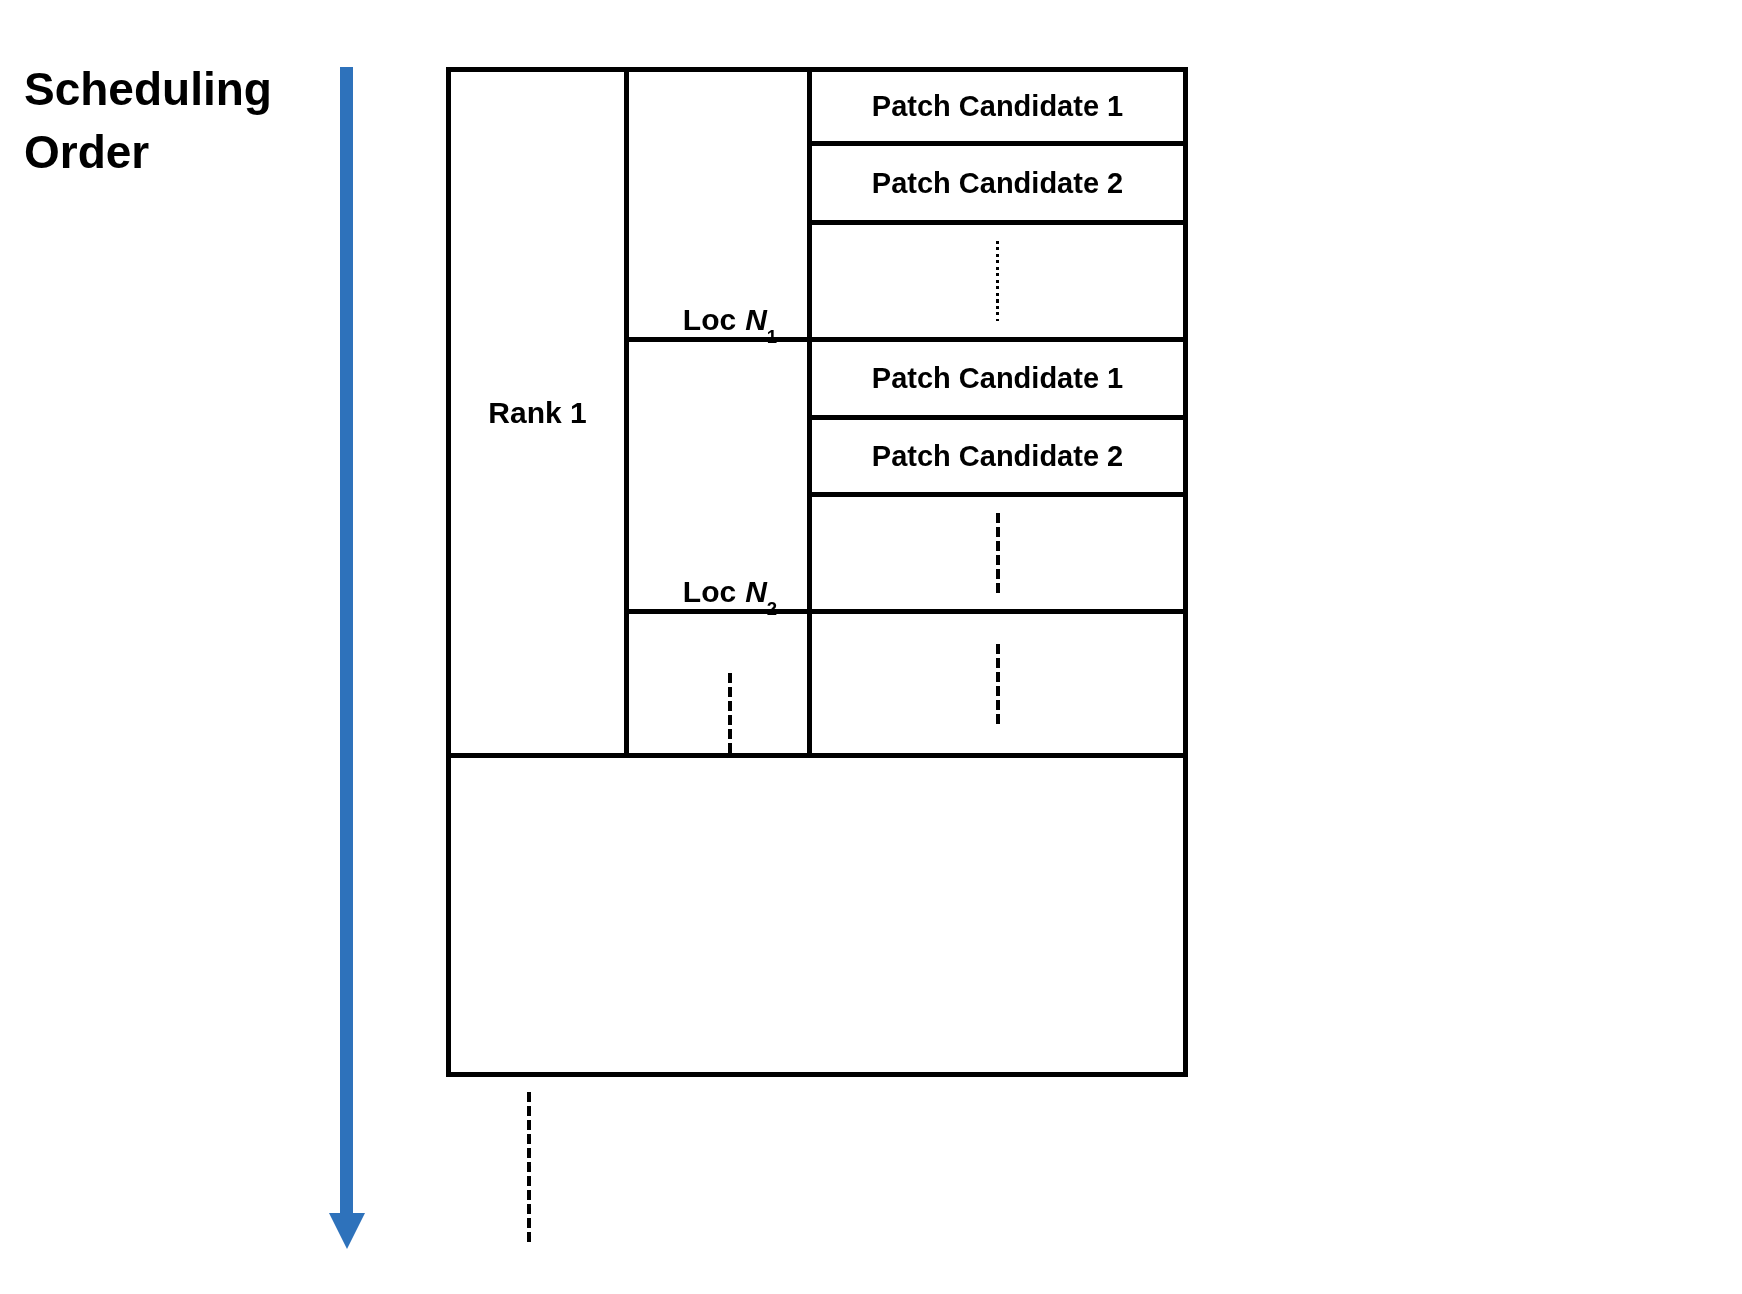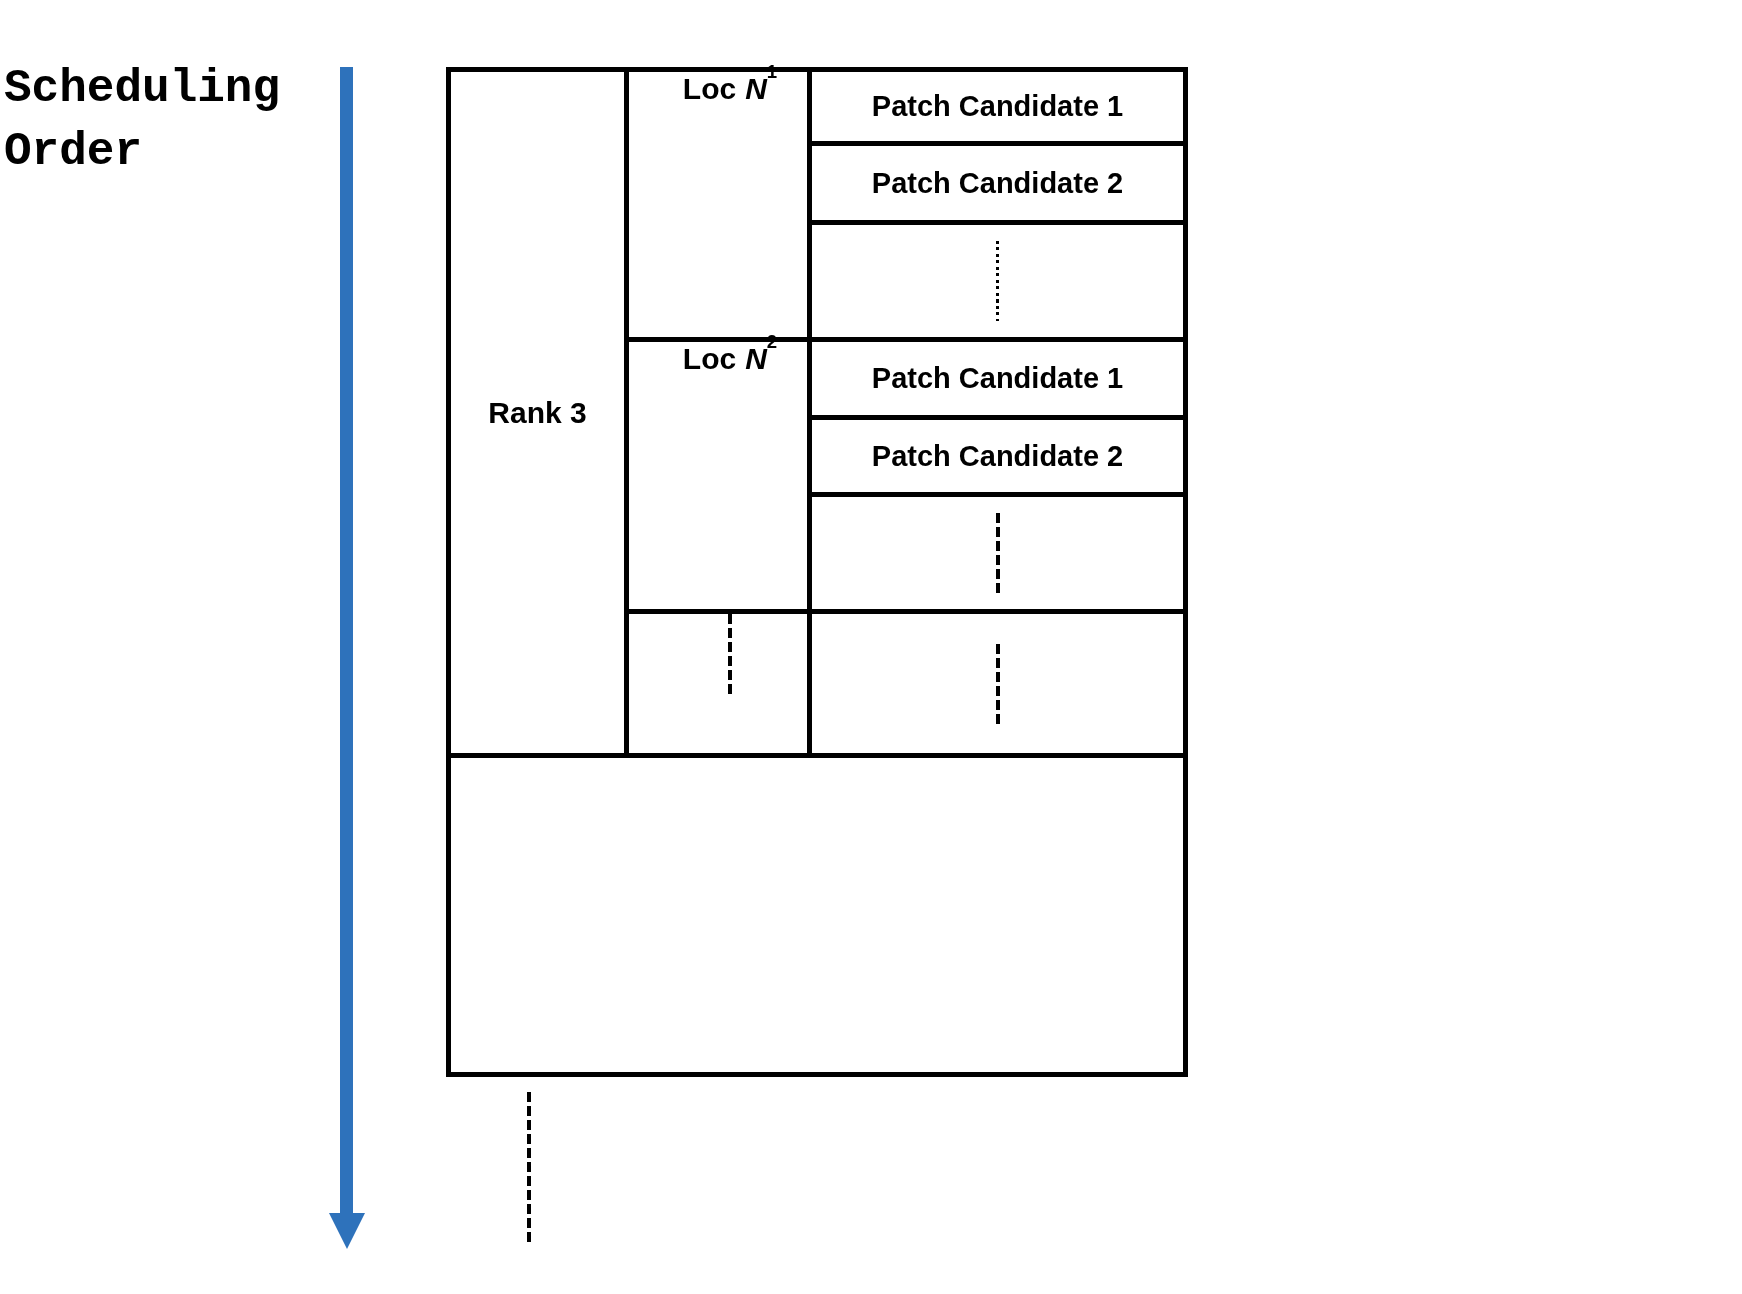--- a/index.html
+++ b/index.html
@@ -9,28 +9,27 @@
     height: 1294px;
     background: #ffffff;
     font-family: "Liberation Sans", sans-serif;
     color: #000000;
     overflow: hidden;
   }
 
   
   .title {
     position: absolute;
-    left: 4px;
+    left: 24px;
     top: 58px;
     width: 300px;
     font-size: 46px;
     line-height: 63px;
     font-weight: 600;
     color: #000000;
-    font-family: Liberation Mono, monospace;
   }
 
   
   .arrow-shaft {
     position: absolute;
     left: 340px;
     top: 67px;
     width: 13px;
     height: 1148px;
     background: #2E72BB;
@@ -77,21 +76,21 @@
   .loc-region { display: flex; flex-direction: row; box-sizing: border-box; }
   .loc-region.n1 { height: 270px; border-bottom: 5px solid #000; }
   .loc-region.n2 { height: 272px; border-bottom: 5px solid #000; }
   .tail-row { flex: 1; display: flex; flex-direction: row; }
 
   .loc-cell {
     width: 183px;
     border-right: 5px solid #000;
     box-sizing: border-box;
     display: flex;
-    align-items: flex-start;
+    align-items: flex-end;
     justify-content: center;
     font-size: 30px;
     padding-left: 24px;
   }
   .loc-cell .var { font-style: italic; margin-left: 9px; }
   .loc-cell sub { font-size: 0.62em; line-height: 0; }
 
   .patch-col { flex: 1; display: flex; flex-direction: column; }
   .patch-row {
     box-sizing: border-box;
@@ -144,21 +143,21 @@
 
   <div>
     <div class="arrow-shaft"></div>
     <div class="arrow-head"></div>
   </div>
 
   <div class="sched-table">
 
     <div class="rank-row rank1">
       <div class="rank-cell">
-        <span>Rank 3</span>
+        <span>Rank 1</span>
       </div>
       <div class="rank-content">
 
         <div class="loc-region n1">
           <div class="loc-cell">
             <span>Loc</span>
               <span class="var">N</span>
               <sub>1</sub>
           </div>
           <div class="patch-col">

